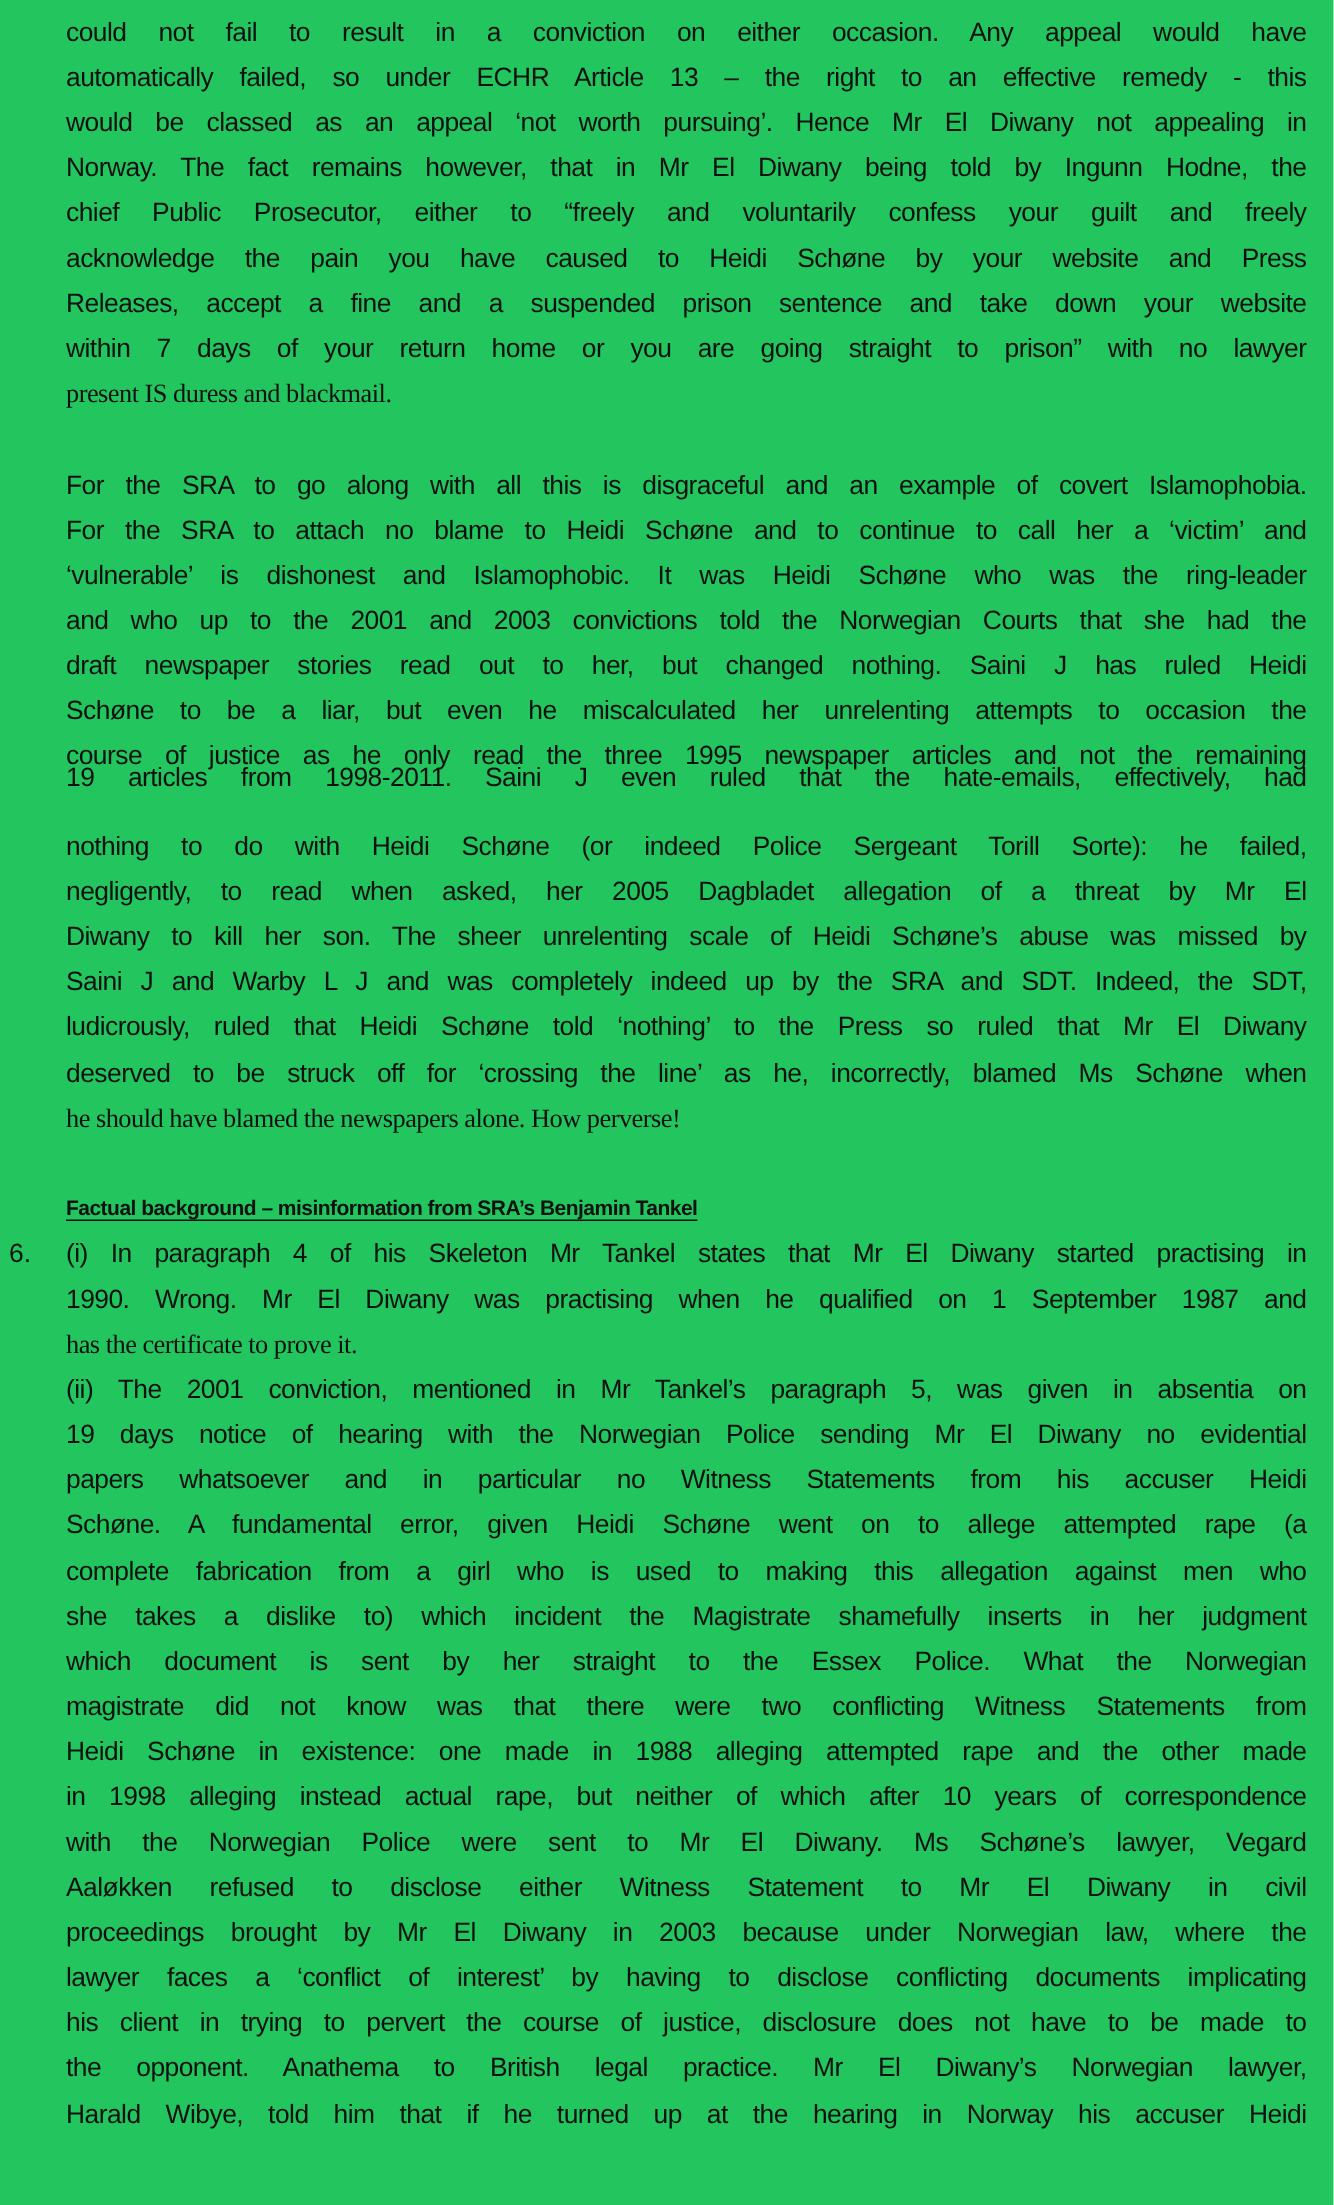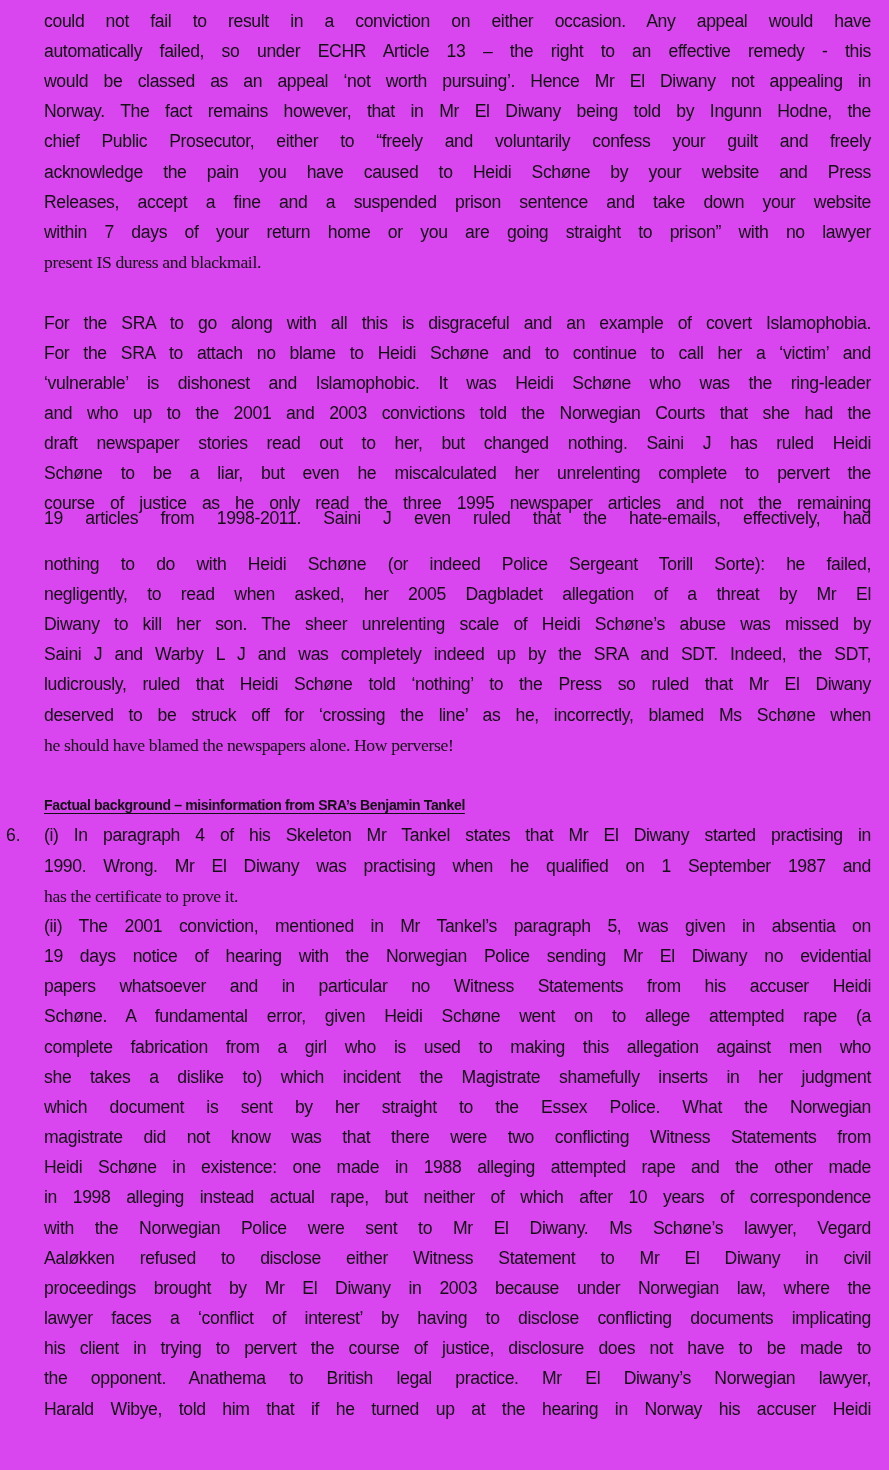--- a/index.html
+++ b/index.html
@@ -1,19 +1,19 @@
 <!DOCTYPE html>
 <html><head>
 <meta charset="utf-8">
 <style>
   html, body { margin: 0; padding: 0; background: #ffffff; }
   body { width: 889px; height: 1470px; overflow: hidden; position: relative; }
   .page {
     position: absolute; left: 0; top: 0; width: 889px; height: 1470px;
-    background: #d946ef; color: #111111;
+    background: #22c55e; color: #111111;
     font-family: "Liberation Sans", sans-serif;
   }
   .line {
     position: absolute; left: 44px; width: 827px;
     height: 30px; line-height: 30px;
     font-size: 17.6px; letter-spacing: -0.35px;
     white-space: nowrap; overflow: visible;
     text-align: justify; text-align-last: justify;
   }
   .line.last { text-align-last: left; font-family: Liberation Serif, serif; }
@@ -43,21 +43,21 @@
     <div class="line" style="top:217px">within 7 days of your return home or you are going straight to prison” with no lawyer</div>
     <div class="line last" style="top:247px">present IS duress and blackmail.</div>
   </div>
 
   <div>
     <div class="line" style="top:308px">For the SRA to go along with all this is disgraceful and an example of covert Islamophobia.</div>
     <div class="line" style="top:338px">For the SRA to attach no blame to Heidi Schøne and to continue to call her a ‘victim’ and</div>
     <div class="line" style="top:368px">‘vulnerable’ is dishonest and Islamophobic. It was Heidi Schøne who was the ring-leader</div>
     <div class="line" style="top:398px">and who up to the 2001 and 2003 convictions told the Norwegian Courts that she had the</div>
     <div class="line" style="top:428px">draft newspaper stories read out to her, but changed nothing. Saini J has ruled Heidi</div>
-    <div class="line" style="top:458px">Schøne to be a liar, but even he miscalculated her unrelenting complete to pervert the</div>
+    <div class="line" style="top:458px">Schøne to be a liar, but even he miscalculated her unrelenting attempts to occasion the</div>
     <div class="line" style="top:488px">course of justice as he only read the three 1995 newspaper articles and not the remaining</div>
     <div class="line" style="top:503px">19 articles from 1998-2011. Saini J even ruled that the hate-emails, effectively, had</div>
     <div class="line" style="top:549px">nothing to do with Heidi Schøne (or indeed Police Sergeant Torill Sorte): he failed,</div>
     <div class="line" style="top:579px">negligently, to read when asked, her 2005 Dagbladet allegation of a threat by Mr El</div>
     <div class="line" style="top:609px">Diwany to kill her son. The sheer unrelenting scale of Heidi Schøne’s abuse was missed by</div>
     <div class="line" style="top:639px">Saini J and Warby L J and was completely indeed up by the SRA and SDT. Indeed, the SDT,</div>
     <div class="line" style="top:669px">ludicrously, ruled that Heidi Schøne told ‘nothing’ to the Press so ruled that Mr El Diwany</div>
     <div class="line" style="top:700px">deserved to be struck off for ‘crossing the line’ as he, incorrectly, blamed Ms Schøne when</div>
     <div class="line last" style="top:730px">he should have blamed the newspapers alone. How perverse!</div>
   </div>

